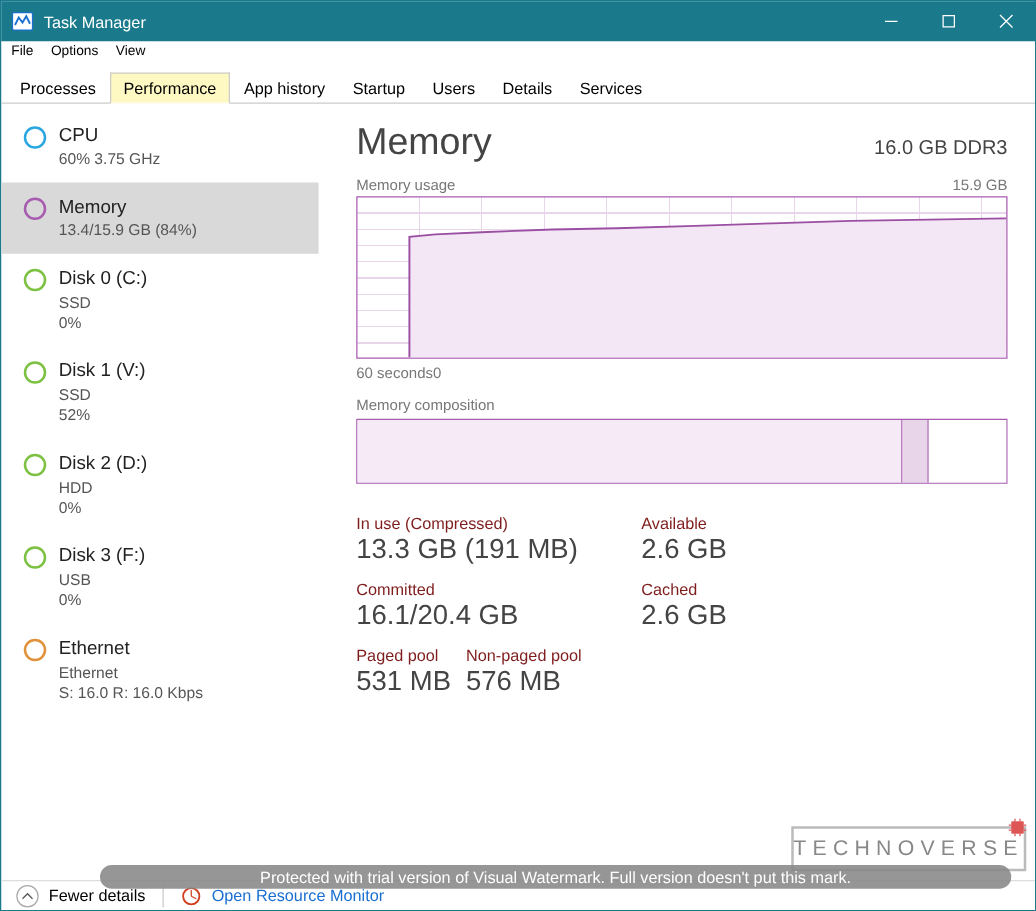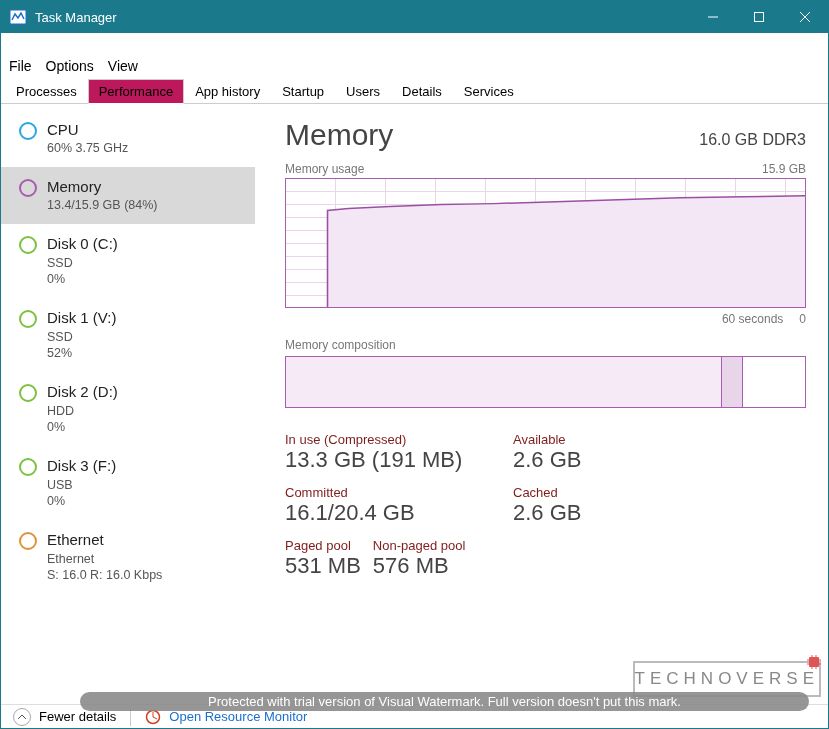--- a/index.html
+++ b/index.html
@@ -3,25 +3,25 @@
 <meta charset="utf-8">
 <style>
 * { margin: 0; padding: 0; box-sizing: border-box; font-family: "Segoe UI", Tahoma, sans-serif; }
 body { background: #fff; width: 829px; height: 729px; overflow: hidden; position: relative; }
 .window { width: 829px; height: 729px; border: 1px solid #1a7a8c; display: flex; flex-direction: column; background: #fff; }
 .titlebar { height: 32px; background: #1a7a8c; color: #fff; display: flex; align-items: center; padding-left: 8px; }
 .titlebar-icon { width: 18px; height: 18px; margin-right: 8px; display:inline-flex; align-items:center; justify-content:center; }
 .titlebar-title { font-size: 13px; flex: 1; }
 .winbtns { display: flex; height: 100%; }
 .winbtn { width: 46px; height: 100%; display:flex; align-items:center; justify-content:center; color:#fff; }
-.menubar { height: 24px; display:flex; align-items:center; padding: 2px 8px; font-size: 14px; gap: 14px; border-bottom: 0; margin-top: 21px; }
+.menubar { height: 24px; display:flex; align-items:flex-start; padding: 2px 8px; font-size: 11px; gap: 14px; border-bottom: 0; }
 .menubar span { cursor: default; }
 .tabs { display:flex; font-size: 13px; border-bottom: 1px solid #ccc; padding-left: 4px; }
 .tab { padding: 4px 10px; border: 1px solid transparent; position: relative; top: 1px; cursor: default; }
-.tab.active { border: 1px solid #ccc; border-bottom: 1px solid #fff; background:#be185d; }
+.tab.active { border: 1px solid #ccc; border-bottom: 1px solid #fff; background:#fef9c3; }
 .content { flex:1; display:flex; overflow:hidden; }
 .sidebar { width: 254px; position: relative; overflow-y: auto; padding: 6px 0 6px 0; }
 .sidebar::-webkit-scrollbar { width: 18px; }
 .sidebar::-webkit-scrollbar-track { background: #f0f0f0; }
 .sidebar::-webkit-scrollbar-thumb { background: #c1c1c1; }
 .side-item { display:flex; align-items:flex-start; padding: 10px 10px 10px 18px; gap: 10px; cursor:default; }
 .side-item.selected { background: #d9d9d9; }
 .side-icon { width: 18px; height: 18px; border: 2px solid; border-radius: 50%; margin-top: 2px; flex-shrink:0; }
 .side-text { display:flex; flex-direction:column; line-height:1.35; }
 .side-title { font-size: 15px; color:#222; }
@@ -29,21 +29,21 @@
 .main { flex:1; padding: 14px 22px 10px 30px; overflow:hidden; display:flex; flex-direction:column; }
 .heading-row { display:flex; justify-content:space-between; align-items:baseline; }
 .heading { font-size: 30px; font-weight: 400; color:#444; }
 .heading-right { font-size: 16px; color:#444; }
 .chart-label-row { display:flex; justify-content:space-between; font-size:12px; color:#777; margin-top:10px; }
 .chart-box { border:1px solid #a85cb0; height:130px; margin-top:2px; position:relative; background:
   repeating-linear-gradient(to right, transparent, transparent 49px, #e8d5ea 49px, #e8d5ea 50px),
   repeating-linear-gradient(to bottom, transparent, transparent 12px, #e8d5ea 12px, #e8d5ea 13px);
 }
 .chart-box svg { position:absolute; inset:0; width:100%; height:100%; }
-.time-row { display:flex; justify-content:flex-end; font-size:12px; color:#777; margin-top:4px;gap:16px; }
+.time-row { display:flex; justify-content:flex-start; font-size:12px; color:#777; margin-top:4px; }
 .comp-label { font-size:12px; color:#777; margin-top:12px; }
 .comp-box { border:1px solid #a85cb0; height:52px; margin-top:4px; display:flex; }
 .comp-seg1 { background:#f5eaf6; border-right:1px solid #a85cb0; }
 .comp-seg2 { background:#e8d5ea; border-right:1px solid #a85cb0; }
 .comp-seg3 { background:#fff; }
 .stats { margin-top:24px; display:grid; grid-template-columns: 220px 120px 1fr; column-gap:8px; font-size:13px; color:#666; }
 .stats .lab { font-size:13px; color:#7f1d1d; }
 .stats .val { font-size:22px; color:#444; margin-top:0; margin-bottom:12px; }
 .side-stats { display:grid; grid-template-columns: auto auto; column-gap: 12px; row-gap:6px; font-size:13px; color:#555; align-content:start; }
 .side-stats .v { color:#444; text-align:right; }

